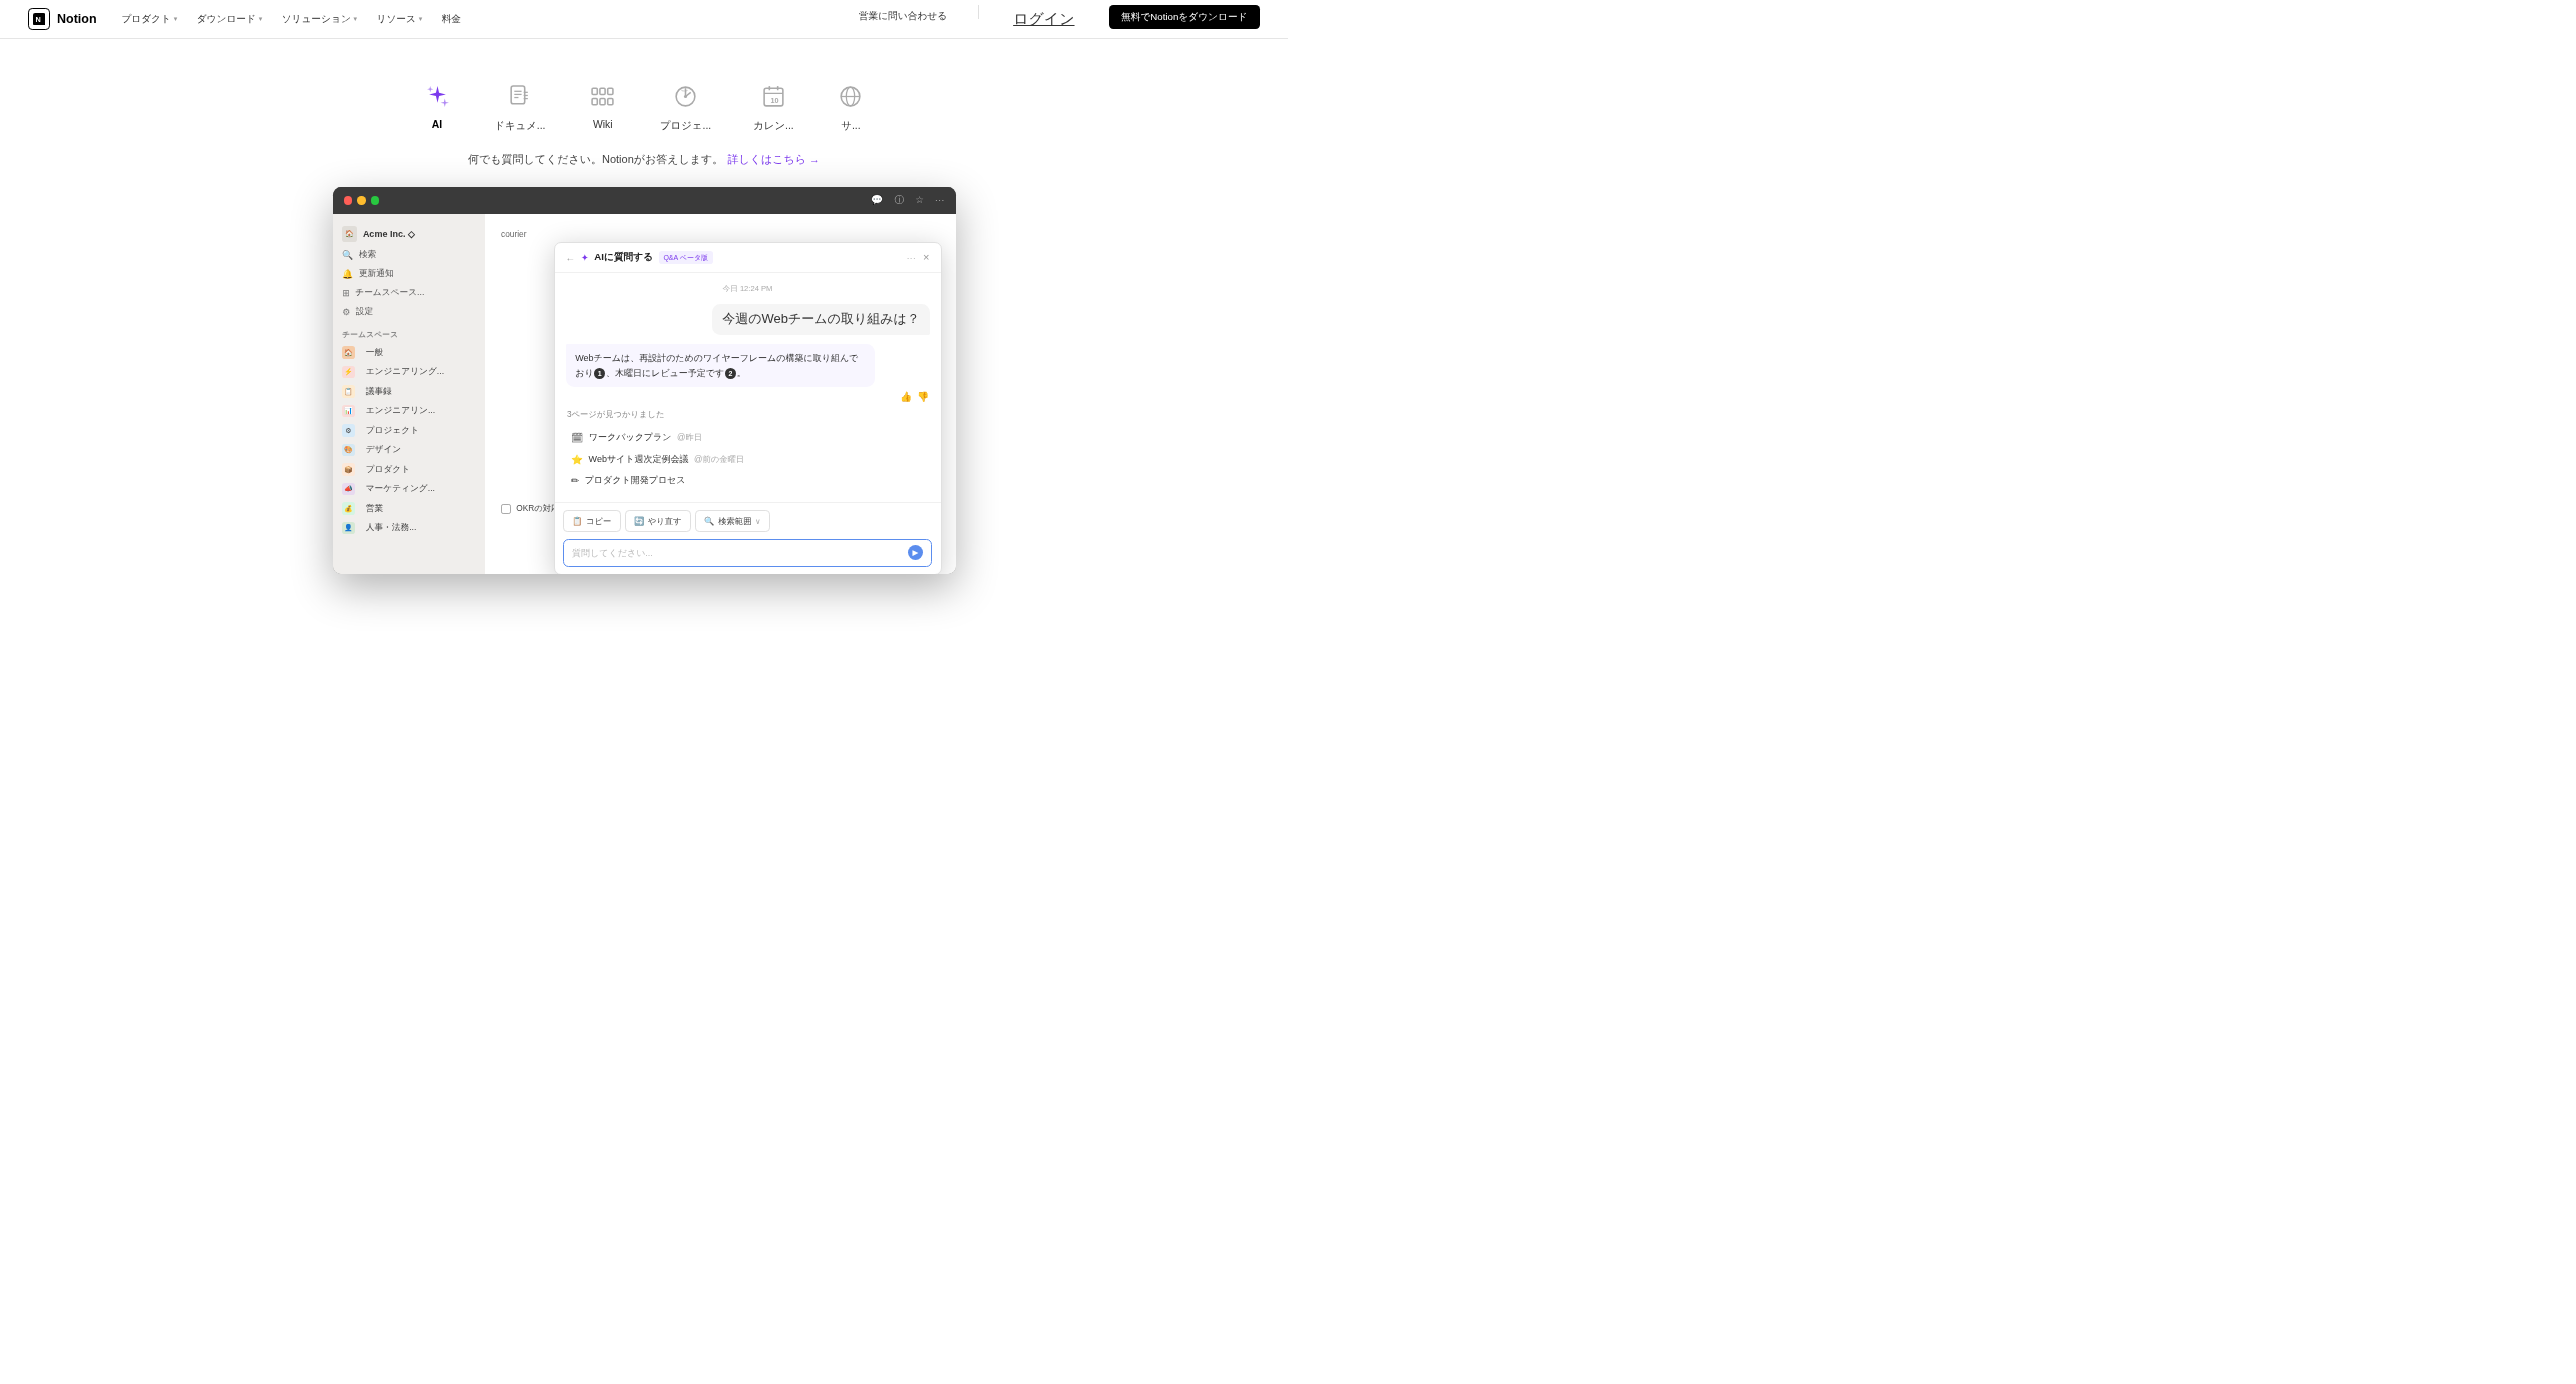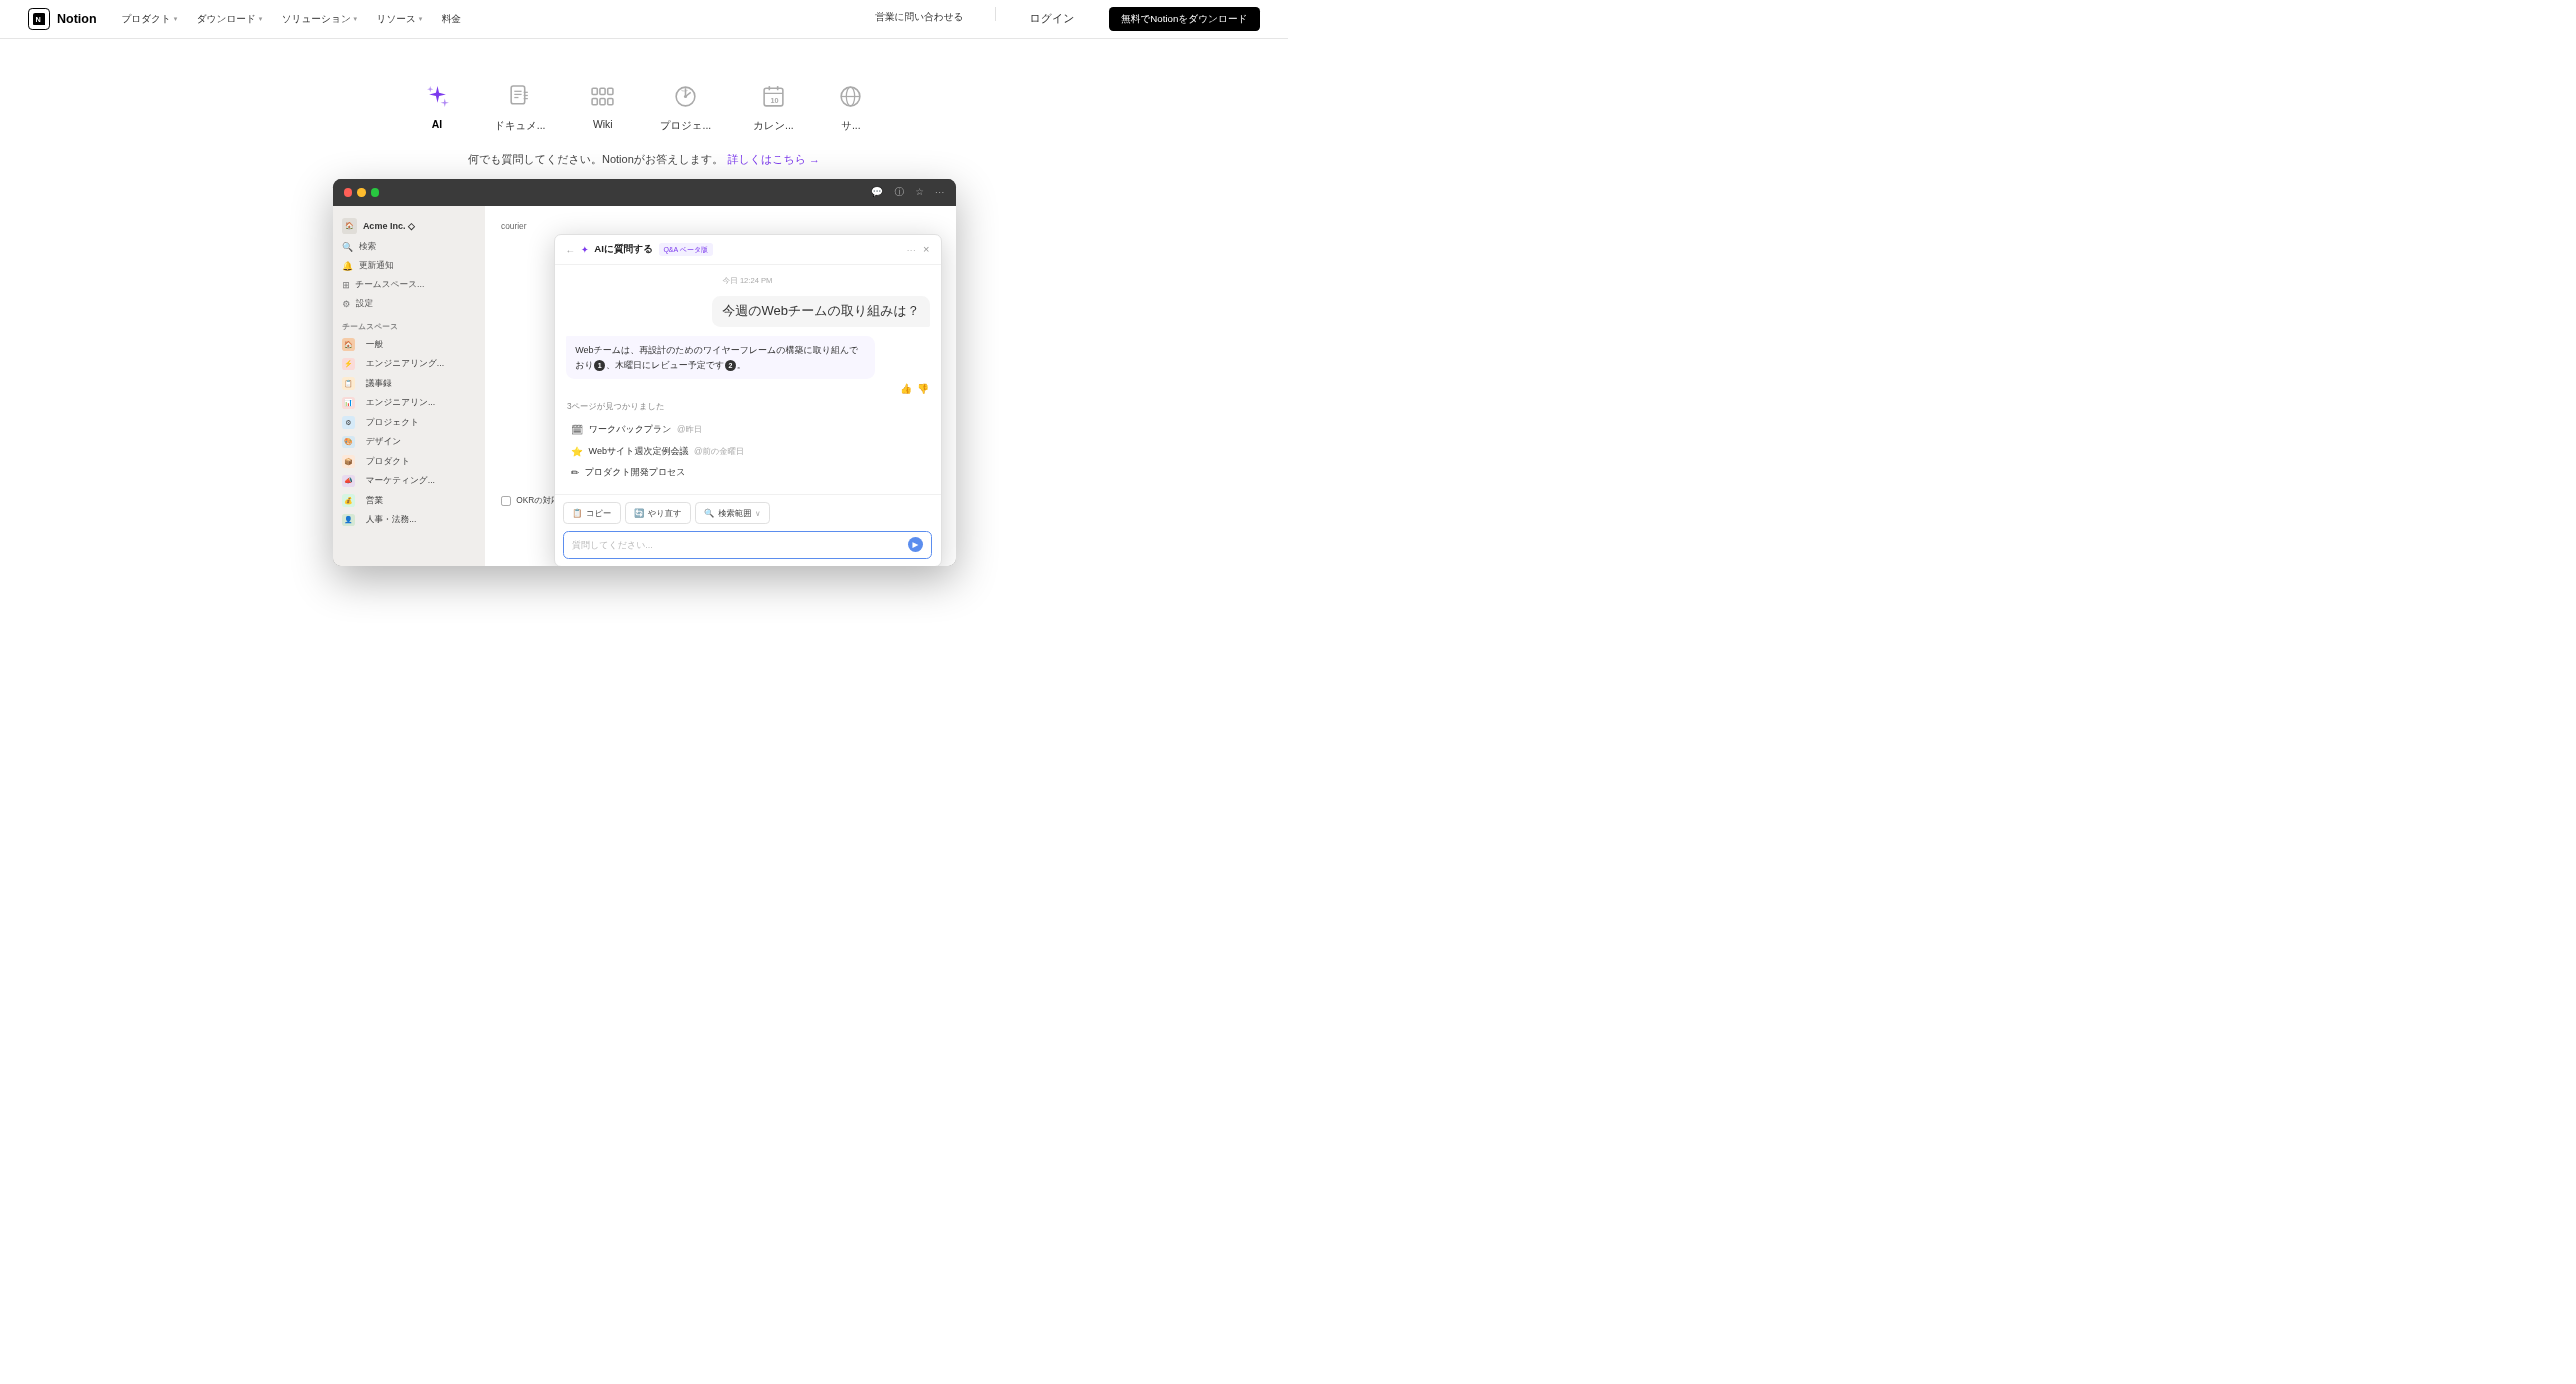--- a/index.html
+++ b/index.html
@@ -79,24 +79,25 @@
       padding: 4.2px 8.3px;
       cursor: pointer;
       white-space: nowrap;
     }
     .nav-divider {
       width: 0.7px;
       height: 14px;
       background: #e0e0e0;
     }
     .nav-login {
-      font-size: 11px;
+      font-size: 15px;
       color: #333;
       padding: 4.2px 11px;
       cursor: pointer;
+      text-decoration: underline;
     }
     .nav-download-btn {
       background: #000;
       color: #fff;
       border: none;
       padding: 5.5px 12.5px;
       border-radius: 4.2px;
       font-size: 9.7px;
       font-weight: 500;
       cursor: pointer;
@@ -148,21 +149,21 @@
       color: #7c3aed;
     }
 
     
     .subtitle-row {
       display: flex;
       align-items: flex-end;
       gap: 4.2px;
       font-size: 11px;
       color: #444;
-      margin-bottom: 12px;
+      margin-bottom: 20px;
     }
     .subtitle-link {
       color: #7c3aed;
       cursor: pointer;
       display: flex;
       align-items: center;
       gap: 2.8px;
     }
 
     

